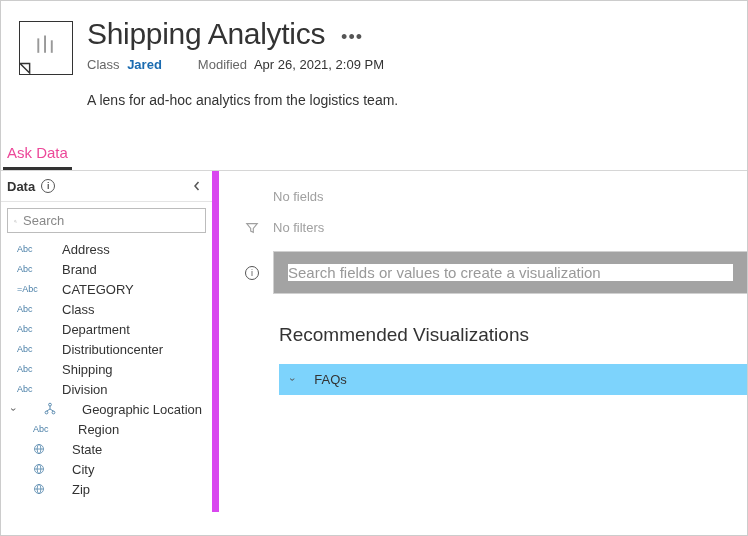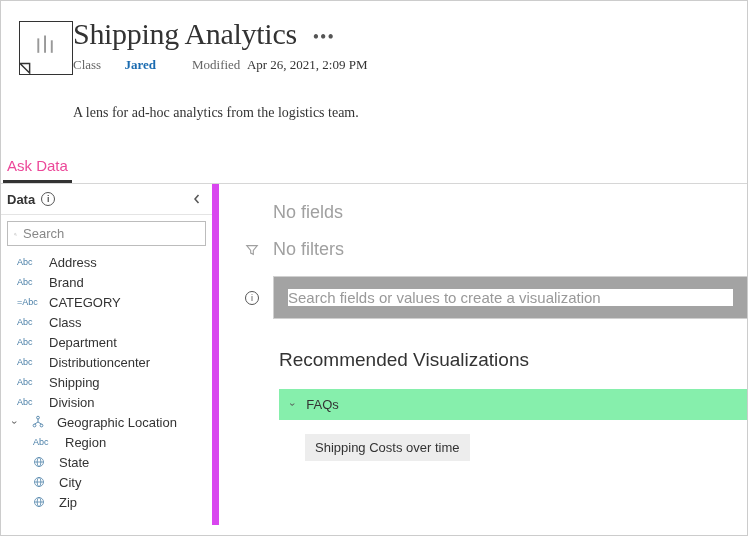--- a/index.html
+++ b/index.html
@@ -11,22 +11,21 @@
     height: 536px;
     overflow: hidden;
     border: 1px solid #ccc;
   }
   .header {
     padding: 16px 24px 14px 18px;
   }
   .header-top {
     display: flex;
     align-items: flex-start;
-    gap: 0;
-    font-family: Liberation Serif, serif;
+    gap: 14px;
   }
   .logo-box {
     width: 54px;
     height: 54px;
     border: 1.5px solid #333;
     position: relative;
     display: flex;
     align-items: center;
     justify-content: center;
     margin-top: 4px;
@@ -53,26 +52,26 @@
     padding-top: 6px;
   }
   .meta-row {
     display: flex;
     gap: 36px;
     font-size: 13px;
     color: #666;
     margin-bottom: 10px;
   }
   .meta-row .label { color: #666; margin-right: 4px; }
-  .meta-row .link { color: #1a6bb0; cursor: pointer; font-weight: 600; margin-left: 16px; }
+  .meta-row .link { color: #1a6bb0; cursor: pointer; font-weight: 600; }
   .meta-row .value { color: #333; }
   .description {
     font-size: 14px;
     color: #333;
-    margin-top: 32px;
+    margin-top: 20px;
   }
 
   .tab-bar {
     border-bottom: 1px solid #d6d6d6;
     padding: 0 0 0 2px;
     margin-top: 16px;
   }
   .tab-bar .tab {
     display: inline-block;
     padding: 6px 4px 6px 4px;
@@ -137,21 +136,21 @@
   }
   .search-box input::placeholder { color: #888; }
   .field-list {
     flex: 1;
     overflow-y: auto;
     padding: 2px 6px 6px 6px;
   }
   .field-item {
     display: flex;
     align-items: center;
-    gap: 12px;
+    gap: 25px;
     padding: 2.5px 4px 2.5px 10px;
     font-size: 13px;
     cursor: pointer;
     white-space: nowrap;
   }
   .field-item .type-tag {
     font-size: 9px;
     color: #4a7fa7;
     width: 20px;
     text-align: left;
@@ -185,21 +184,21 @@
     overflow: hidden;
     position: relative;
   }
   .hint-row {
     display: flex;
     align-items: center;
     gap: 14px;
     padding: 0 0 0 26px;
     margin-bottom: 16px;
     color: #a0a0a0;
-    font-size: 18px;
+    font-size: 13px;
   }
   .filter-icon { color: #a0a0a0; display:inline-flex; }
   .filter-icon svg { width: 14px; height: 14px; }
   .hint-spacer { width: 14px; display:inline-block; }
 
   .search-viz-row {
     display: flex;
     align-items: center;
     gap: 14px;
     padding: 0 0 0 26px;
@@ -215,26 +214,26 @@
     background: #a3a3a3;
   }
   .viz-search input {
     border:none; outline:none; width:100%; font-size:15px;
   }
   .viz-search input::placeholder { color: #999; }
 
   .recs-section { padding-left: 60px; }
   .recs-title { font-size: 19px; font-weight: 400; margin-bottom: 18px; }
   .faqs-header {
-    background: #86efac;
+    background: #7dd3fc;
     padding: 8px 12px;
     font-size: 13px;
     display: flex;
     align-items: center;
-    gap: 12px;
+    gap: 20px;
     cursor: pointer;
   }
   .faqs-header .caret { font-size: 10px; color: #555; transform: rotate(90deg); }
   .faq-items { padding: 14px 0 0 26px; display:flex; flex-direction:column; gap:12px; align-items:flex-start; }
   .faq-chip {
     background: #ededed;
     padding: 6px 10px;
     font-size: 13px;
     cursor: pointer;
     display: inline-block;
@@ -401,17 +400,16 @@
         <input type="text" placeholder="Search fields or values to create a visualization" style="">
       </div>
     </div>
     <div class="recs-section">
       <h2 class="recs-title">Recommended Visualizations</h2>
       <div class="faqs-header">
         <span class="caret">›</span>
         <span>FAQs</span>
       </div>
       <div class="faq-items">
-        <span class="faq-chip">Shipping Costs over time</span>
       </div>
     </div>
   </div>
 </div>
 
 </body></html>

